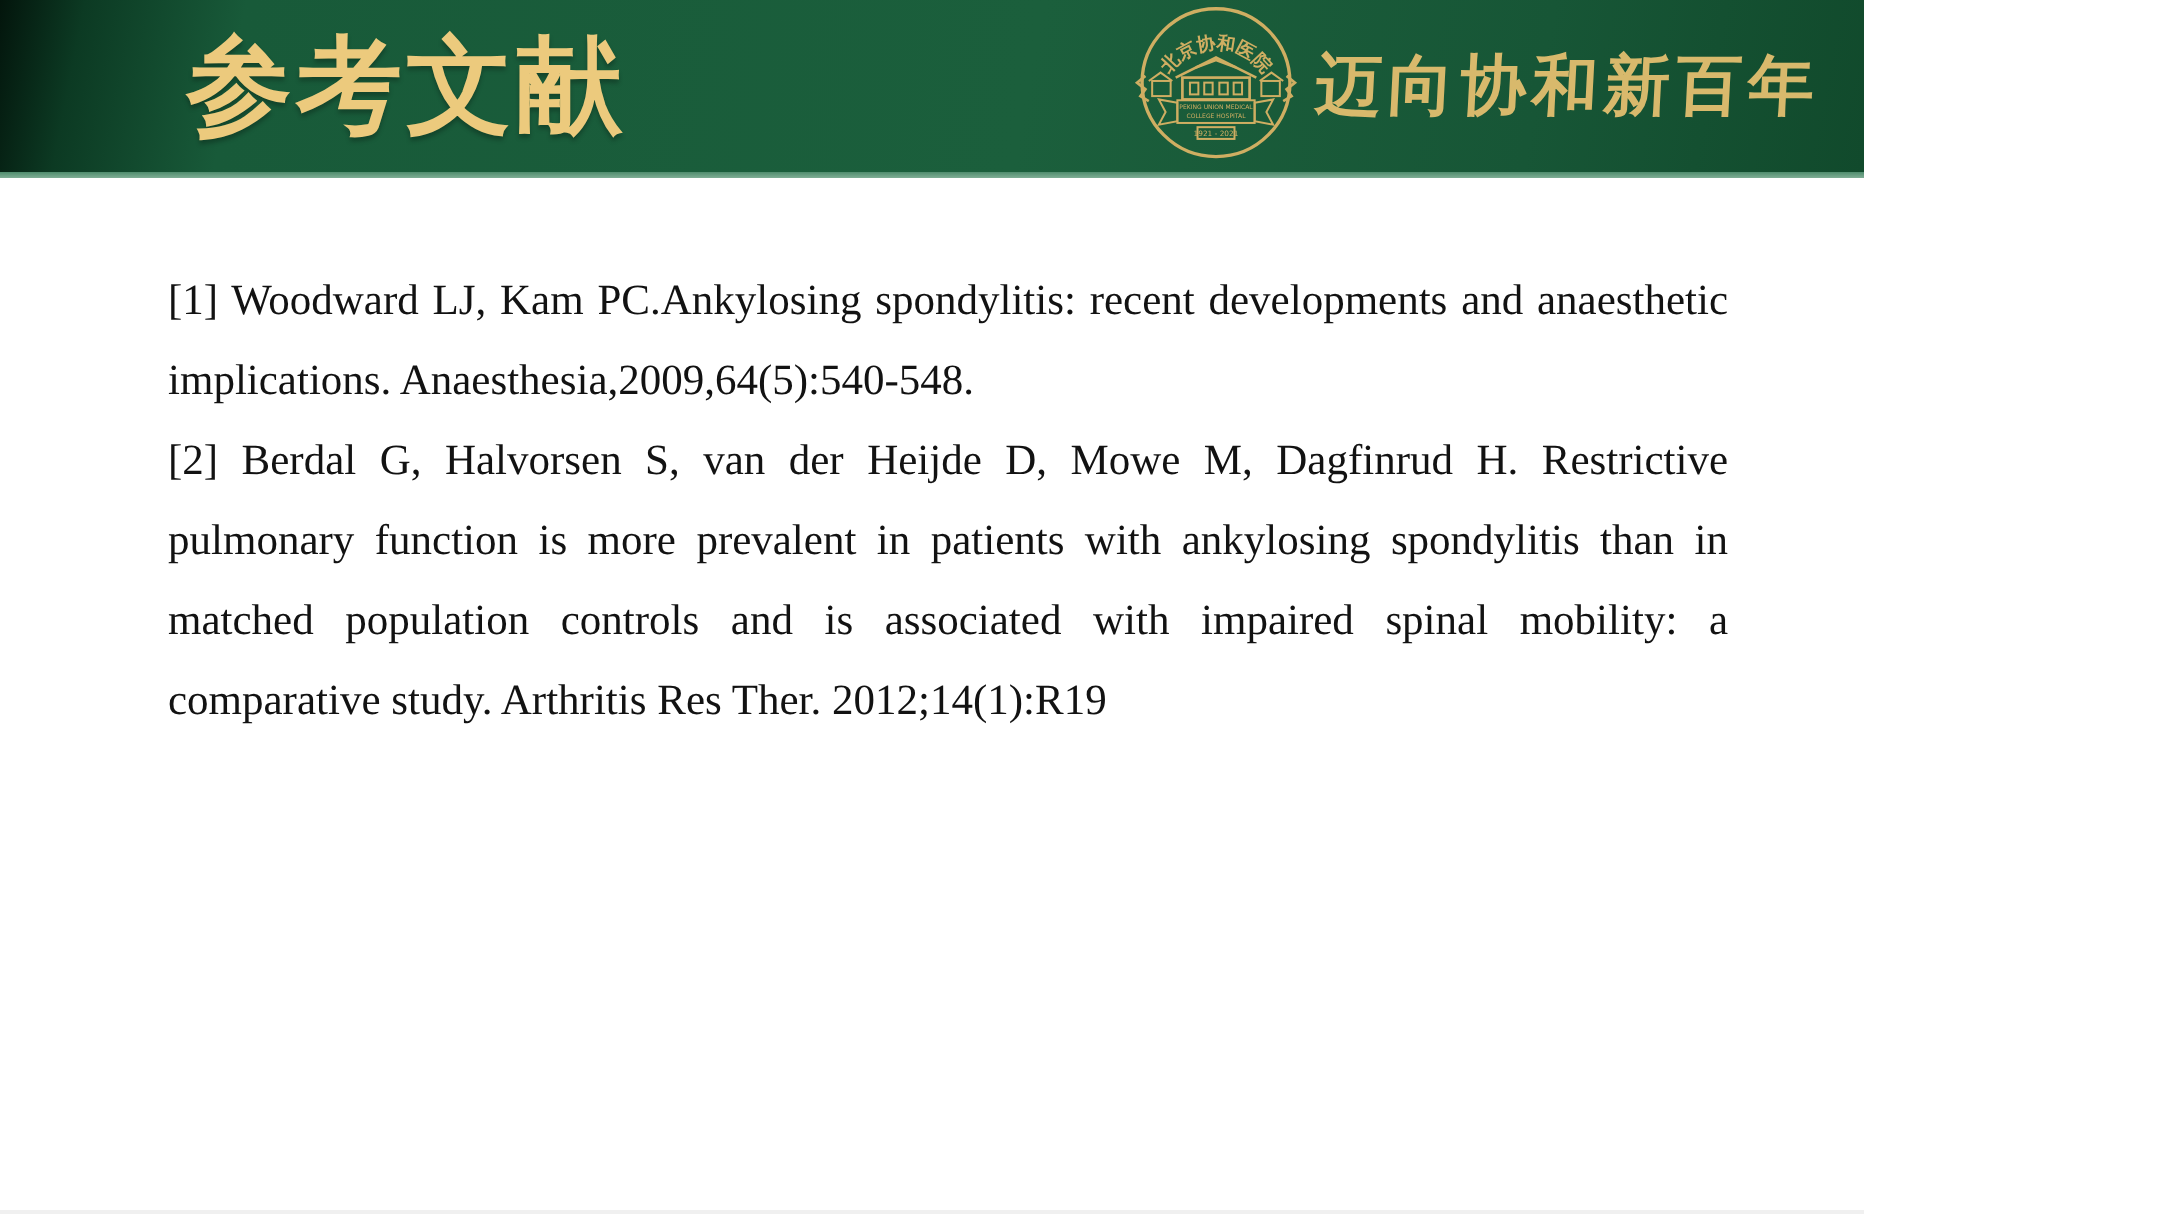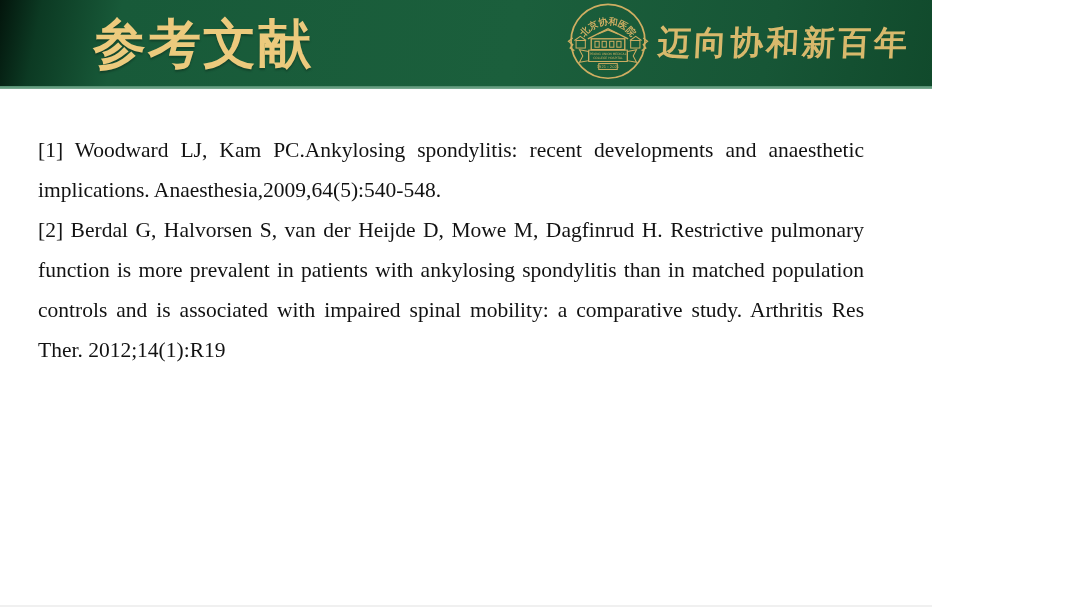--- a/index.html
+++ b/index.html
@@ -56,21 +56,21 @@
     font-size: 33px;
     font-weight: 700;
     color: #d8b96c;
     letter-spacing: 3px;
     transform: skewX(-3deg);
     white-space: nowrap;
   }
   
   .content {
     box-sizing: border-box;
-    padding: 44px 68px 0 38px;
+    padding: 44px 68px 0 84px;
   }
   .ref {
     margin: 0;
     font-size: 21.5px;
     line-height: 40px;
     color: #121212;
     text-align: left;
   }
   .ref.justify {
     text-align: justify;

